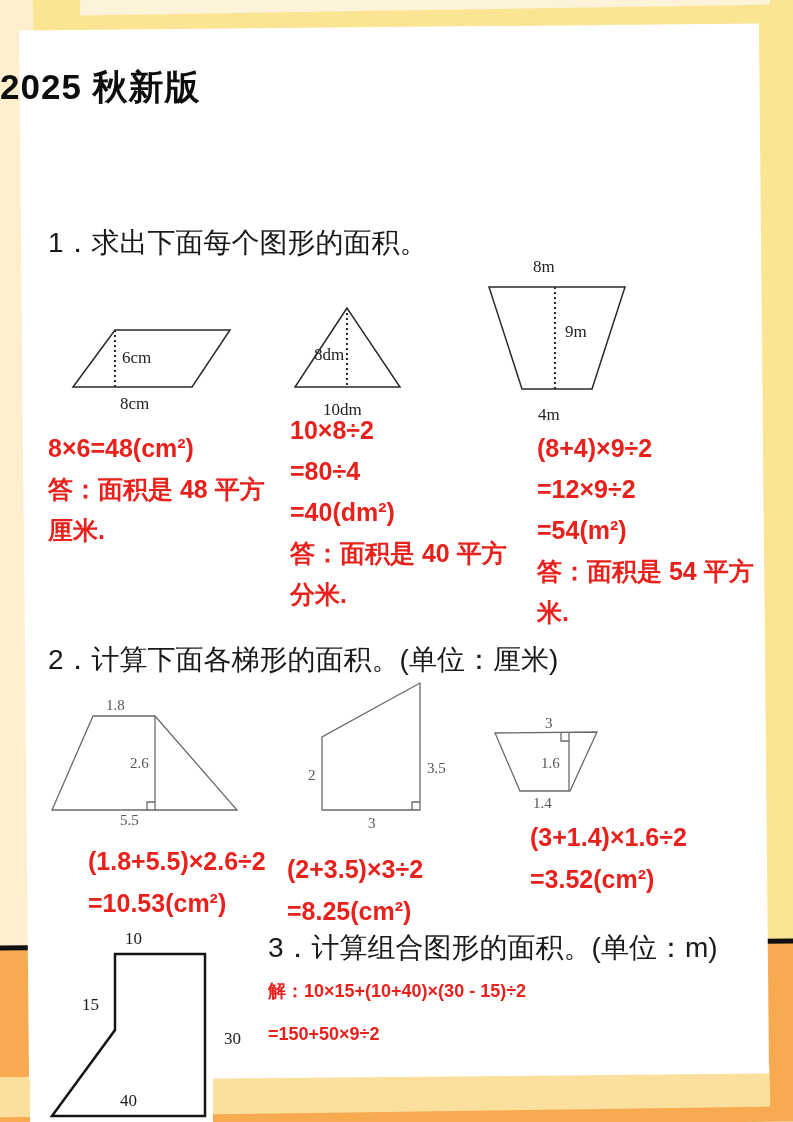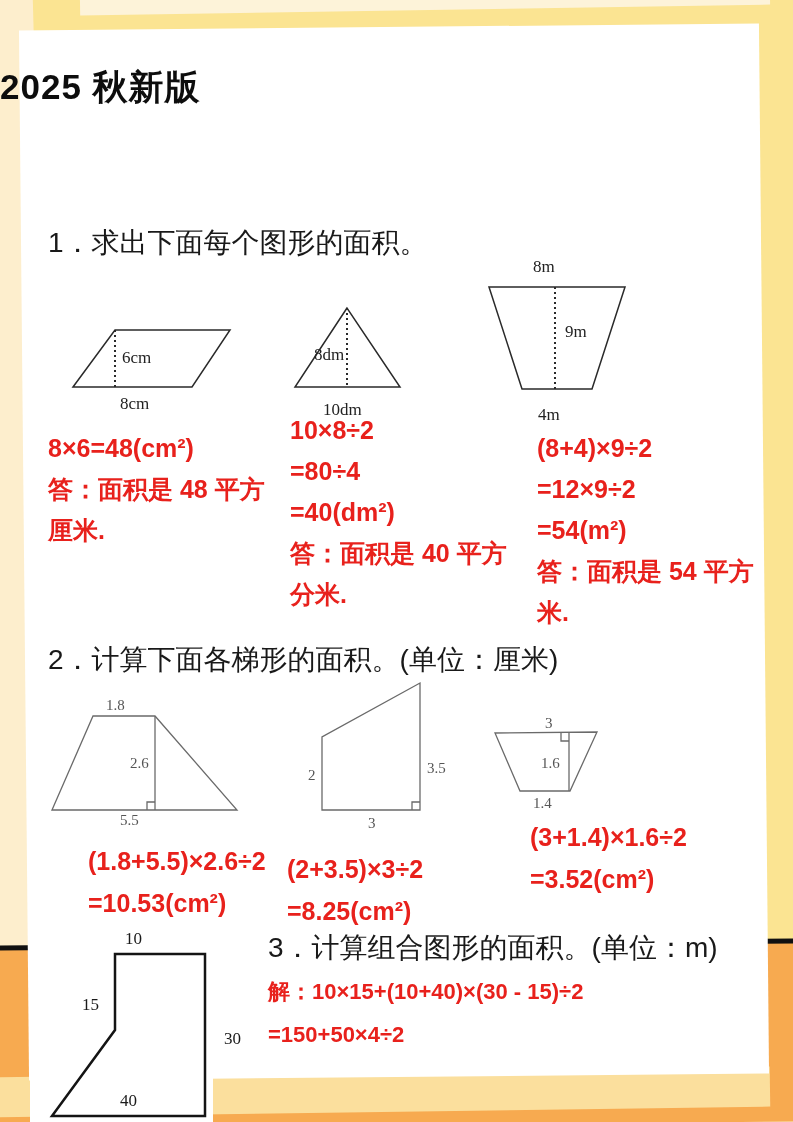--- a/index.html
+++ b/index.html
@@ -19,21 +19,21 @@
   
   .title{left:0;top:64px;width:793px;text-align:left;font-size:35px;font-weight:bold;color:#0d0d0d;letter-spacing:1px;}
   .subtitle{left:0;top:150px;width:793px;text-align:center;font-size:34px;font-weight:bold;color:#0d0d0d;letter-spacing:0.5px;white-space:nowrap;}
   .subtitle .accent{color:#1e2ed6;}
   .prob-heading{font-size:28px;color:#191919;white-space:nowrap;}
   .h1{left:48px;top:224px;}
   .h2{left:48px;top:641px;}
   .h3{left:268px;top:929px;}
   .sol{font-size:25px;font-weight:bold;color:#e8211c;line-height:41px;white-space:nowrap;}
   .sol2{line-height:42px;}
-  .sol3{font-size:22px;line-height:43px;}
+  .sol3{font-size:18px;line-height:43px;}
 
   
   svg{overflow:visible;}
   .fig1 .shape{fill:none;stroke:#2a2a2a;stroke-width:1.5;}
   .fig1 .hline{stroke:#2a2a2a;stroke-width:2;stroke-dasharray:2 3;fill:none;}
   .fig2 .shape{fill:none;stroke:#6a6a6a;stroke-width:1.3;}
   .fig2 .hline{stroke:#6a6a6a;stroke-width:1.3;fill:none;}
   .fig3 .shape{fill:none;stroke:#141414;stroke-width:2.5;}
   .lbl{font-family:"Liberation Serif",serif;font-size:17px;fill:#222;}
   .lbl2{font-family:"Liberation Serif",serif;font-size:15px;fill:#555;}
@@ -135,21 +135,21 @@
     <div>=8.25(cm²)</div>
   </div>
   <div class="abs sol sol2" style="left:530px;top:816px;">
     <div>(3+1.4)×1.6÷2</div>
     <div>=3.52(cm²)</div>
   </div>
 
   <div class="abs prob-heading h3">3．计算组合图形的面积。(单位：m)</div>
   <div class="abs sol sol3" style="left:268px;top:970px;">
     <div>解：10×15+(10+40)×(30 - 15)÷2</div>
-    <div>=150+50×4÷2</div>
+    <div>=150+50×9÷2</div>
   </div>
 
   <svg class="abs fig3" style="left:30px;top:920px;" width="226" height="202" viewBox="0 0 226 202">
     <path class="shape" d="M85,34 L175,34 L175,196 L22,196 L85,110 Z"></path>
     <text class="lbl3" x="95" y="24">10</text>
     <text class="lbl3" x="52" y="90">15</text>
     <text class="lbl3" x="194" y="124">30</text>
     <text class="lbl3" x="90" y="186">40</text>
   </svg>
 

